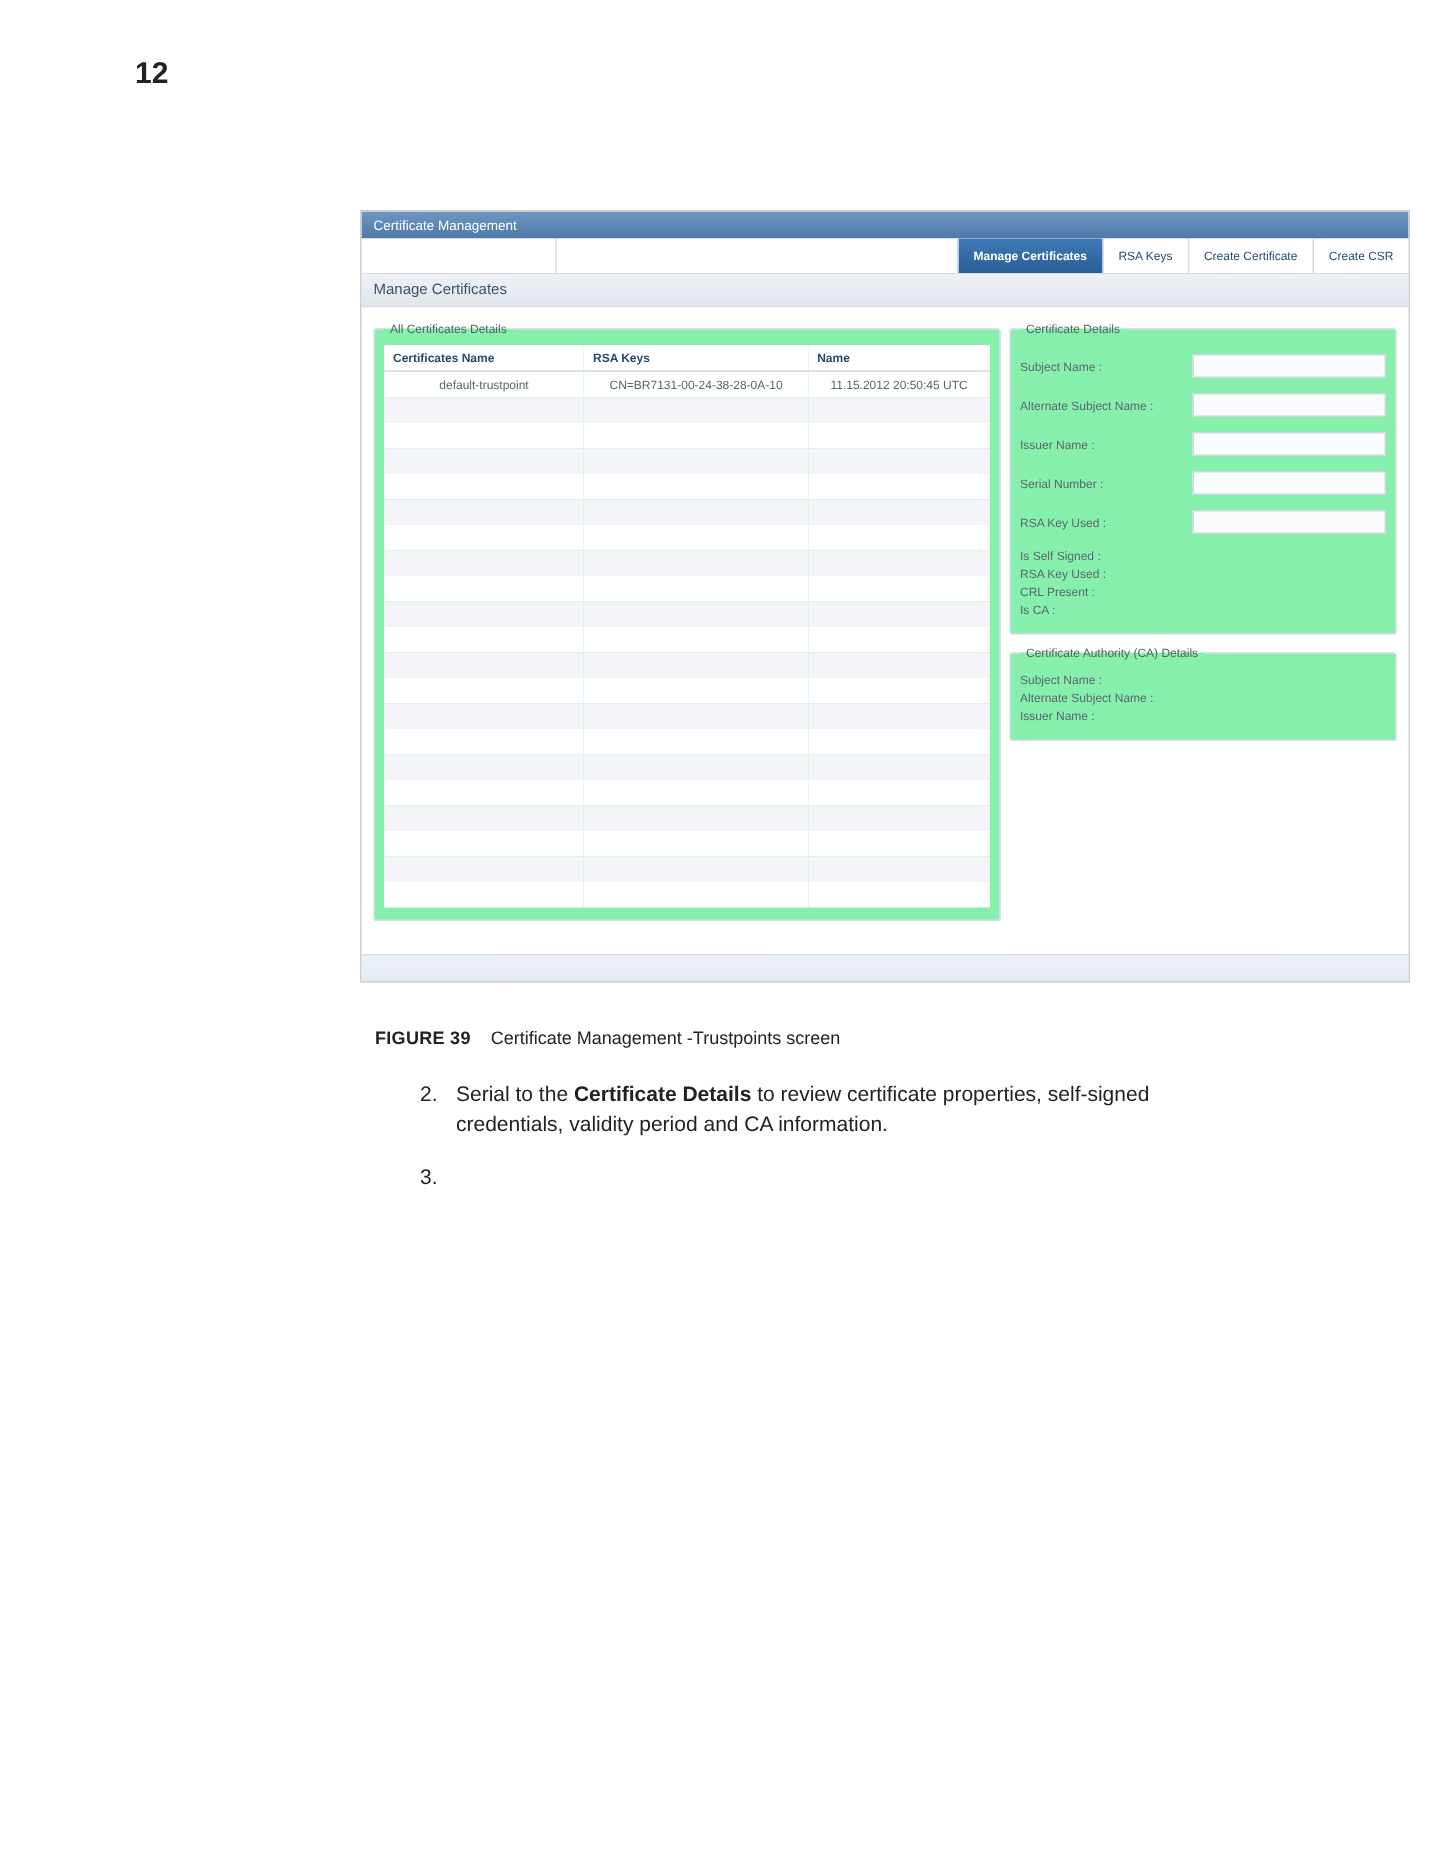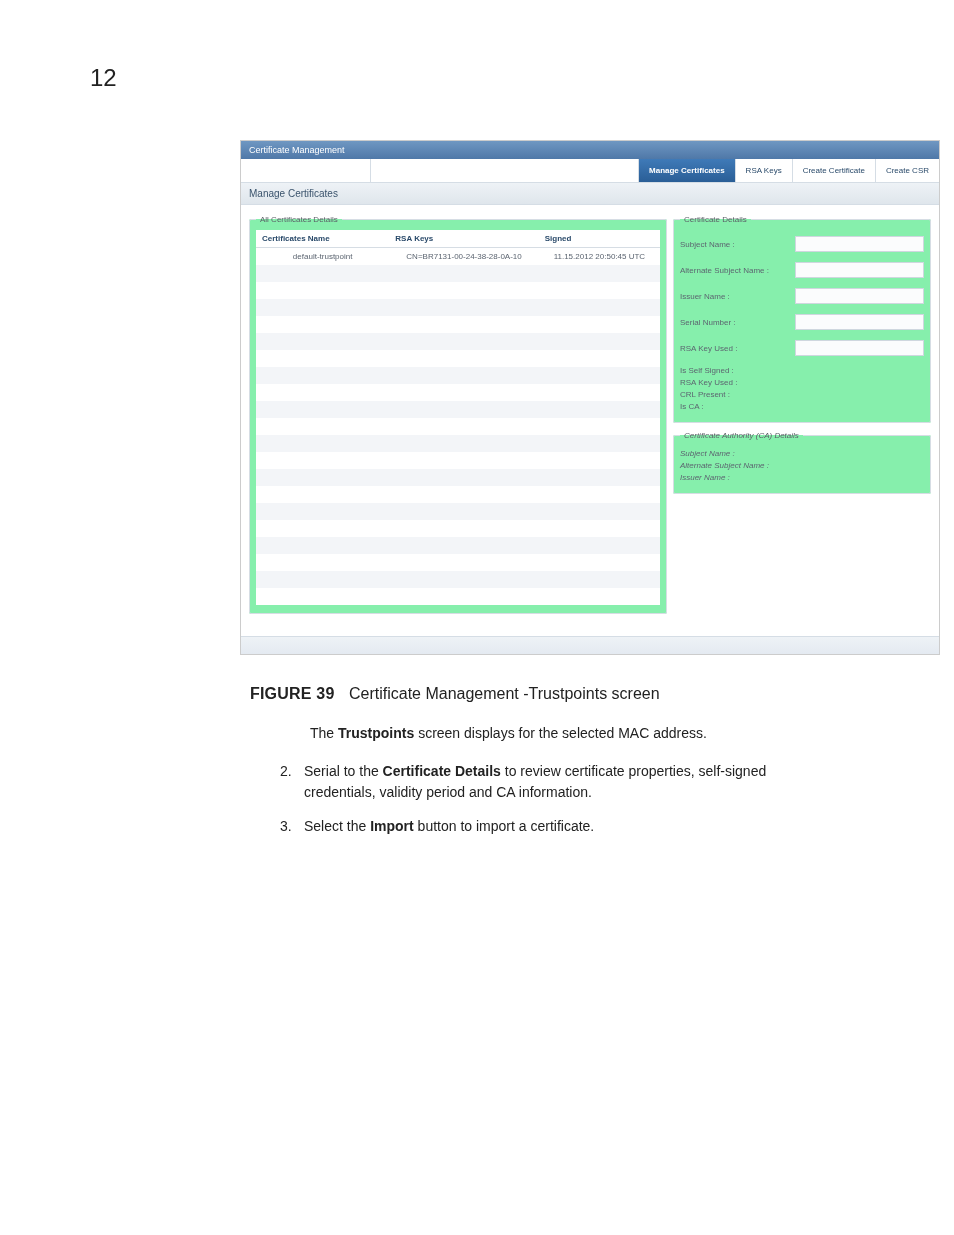--- a/index.html
+++ b/index.html
@@ -1,18 +1,18 @@
 <!DOCTYPE html>
 <html><head>
 <meta charset="utf-8">
 <style>
   * { box-sizing: border-box; margin: 0; padding: 0; }
   html, body { width: 954px; background: #fff; font-family: Arial, Helvetica, sans-serif; color: #222; }
   .page { position: relative; padding: 40px 60px 60px 60px; }
-  .page-number { font-size: 24px; font-weight: normal; position: absolute; top: 64px; left: 90px; }
+  .page-number { font-size: 20px; font-weight: bold; position: absolute; top: 38px; left: 90px; }
   .screenshot-wrap {
     margin: 100px 0 30px 180px;
     width: 700px;
     overflow: hidden;
     border: 1px solid #ccc;
     background: linear-gradient(#f7f9fb,#f3f6f8);
   }
   .titlebar {
     background: linear-gradient(#6f97c2,#4f78a8);
     color: #fff;
@@ -85,21 +85,21 @@
   .kv.small { margin: 3px 0 3px 0; }
   .kv .k { flex: 0 0 105px; }
   .kv input.txt {
     flex: 1;
     height: 16px;
     border: 1px solid #cfd7df;
     background: #fbfcfd;
     font-size: 8px;
     padding: 1px 3px;
   }
-  .figure-caption { margin: 24px 0 20px 190px; font-size: 16px; }
+  .figure-caption { margin: 24px 0 20px 190px; font-size: 12px; }
   .figure-caption .label { font-weight: 800; letter-spacing: .2px; margin-right: 10px; }
   .body-text { margin: 0 74px 18px 250px; font-size: 14px; line-height: 1.45; }
   .list-item { display: flex; margin: 0 74px 14px 220px; font-size: 14px; line-height: 1.45; }
   .list-item .num { width: 24px; flex: 0 0 24px; }
   .bold { font-weight: 700; }
   .bottom-bar { height: 18px; background: linear-gradient(#eef2f6,#e4eaf1); border-top: 1px solid #d5dde5; }
 </style>
 </head>
 <body>
 
@@ -128,21 +128,21 @@
           <table class="tbl">
             <colgroup>
                 <col style="width:33%">
                 <col style="width:37%">
                 <col style="width:30%">
               </colgroup>
             <thead>
               <tr>
                 <th>Certificates Name</th>
                 <th>RSA Keys</th>
-                <th>Signed</th>
+                <th>Name</th>
               </tr>
             </thead>
             <tbody>
               <tr class="even">
                 <td>default-trustpoint</td>
                 <td>CN=BR7131-00-24-38-28-0A-10</td>
                 <td>11.15.2012 20:50:45 UTC</td>
               </tr>
               <tr class="odd">
                   <td>&nbsp;</td>
@@ -281,21 +281,21 @@
             </div>
           <div class="kv small">
               <div class="k">CRL Present :</div>
             </div>
           <div class="kv small">
               <div class="k">Is CA :</div>
             </div>
         </fieldset>
 
 
-        <fieldset class="group" style="margin-bottom:0;font-style:italic;">
+        <fieldset class="group" style="margin-bottom:0;">
           <legend>Certificate Authority (CA) Details</legend>
           <div class="kv small">
               <div class="k">Subject Name :</div>
             </div>
           <div class="kv small">
               <div class="k" style="flex-basis:140px">Alternate Subject Name :</div>
             </div>
           <div class="kv small">
               <div class="k">Issuer Name :</div>
             </div>
@@ -303,30 +303,24 @@
       </div>
     </div>
     <div class="bottom-bar"></div>
   </div>
 
   <div class="figure-caption">
     <span class="label">FIGURE 39</span>
     <span>Certificate Management -Trustpoints screen</span>
   </div>
 
-  <p class="body-text">
-    <span>The </span><span class="bold">Trustpoints</span><span> screen displays for the selected MAC address.</span>
-  </p>
 
   <div class="list-item">
     <div class="num">2.</div>
     <div>
       <span>Serial to the </span><span class="bold">Certificate Details</span><span> to review certificate properties, self-signed credentials, validity period and CA information.</span>
     </div>
   </div>
 
   <div class="list-item">
     <div class="num">3.</div>
-    <div>
-      <span>Select the </span><span class="bold">Import</span><span> button to import a certificate.</span>
-    </div>
   </div>
 </div>
 
 </body></html>

